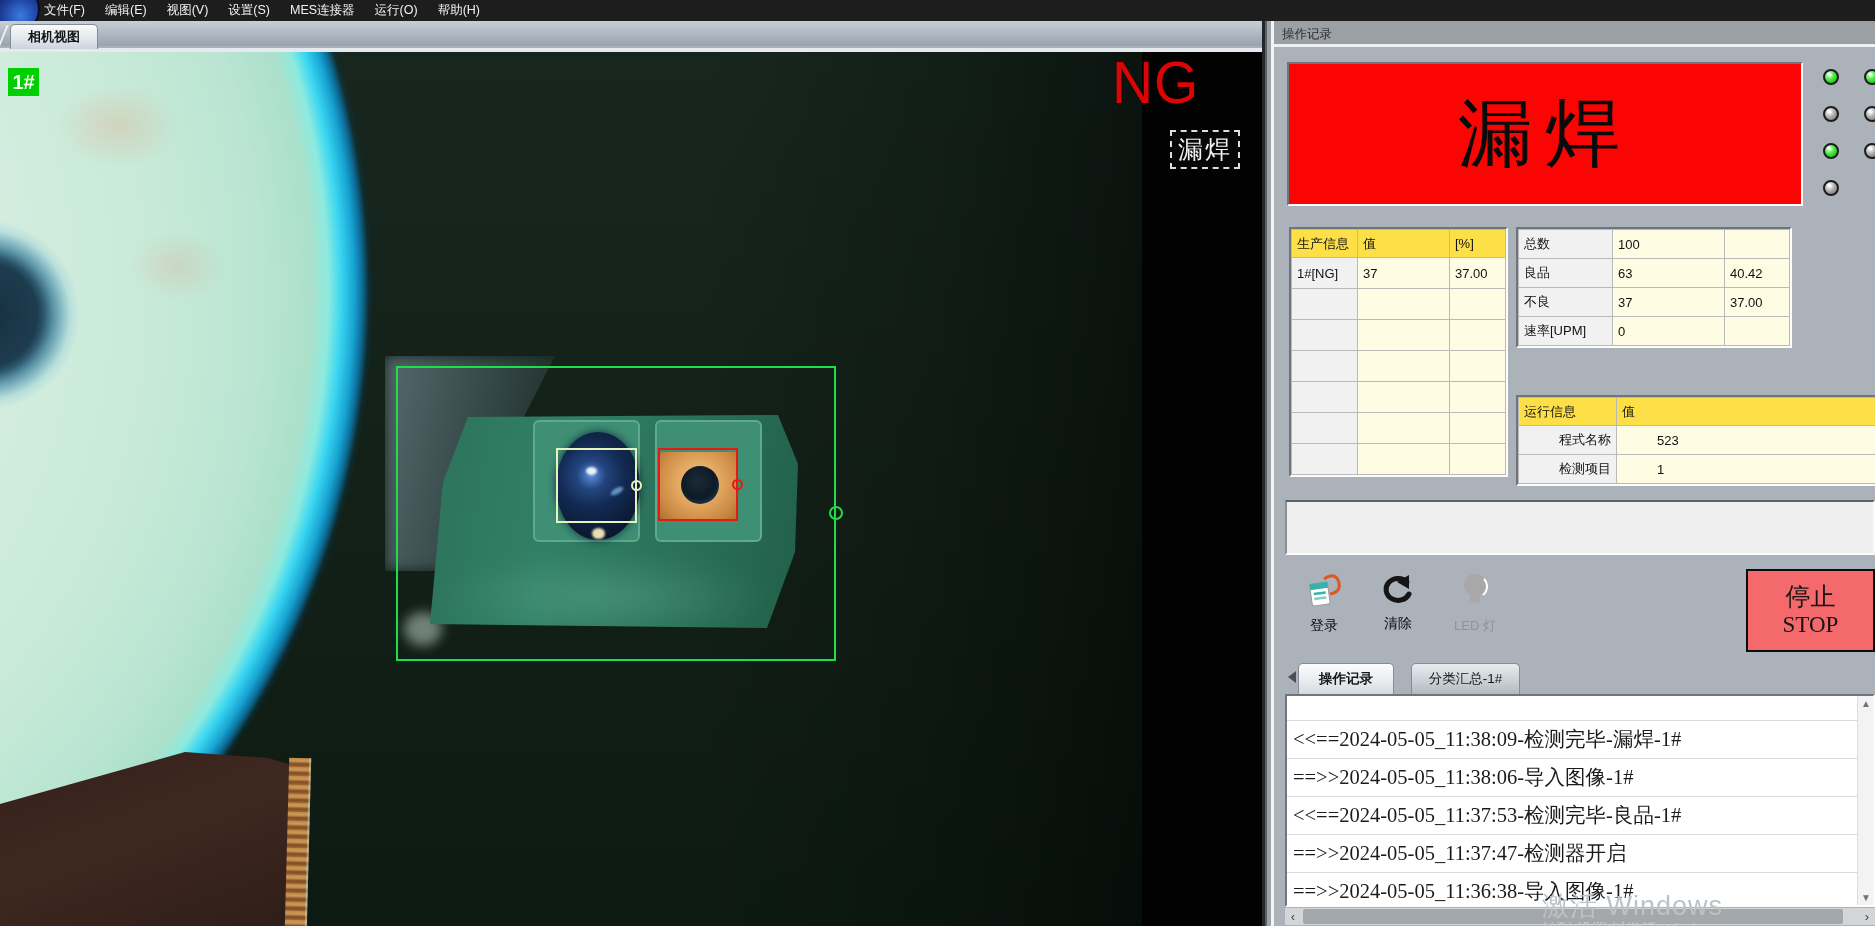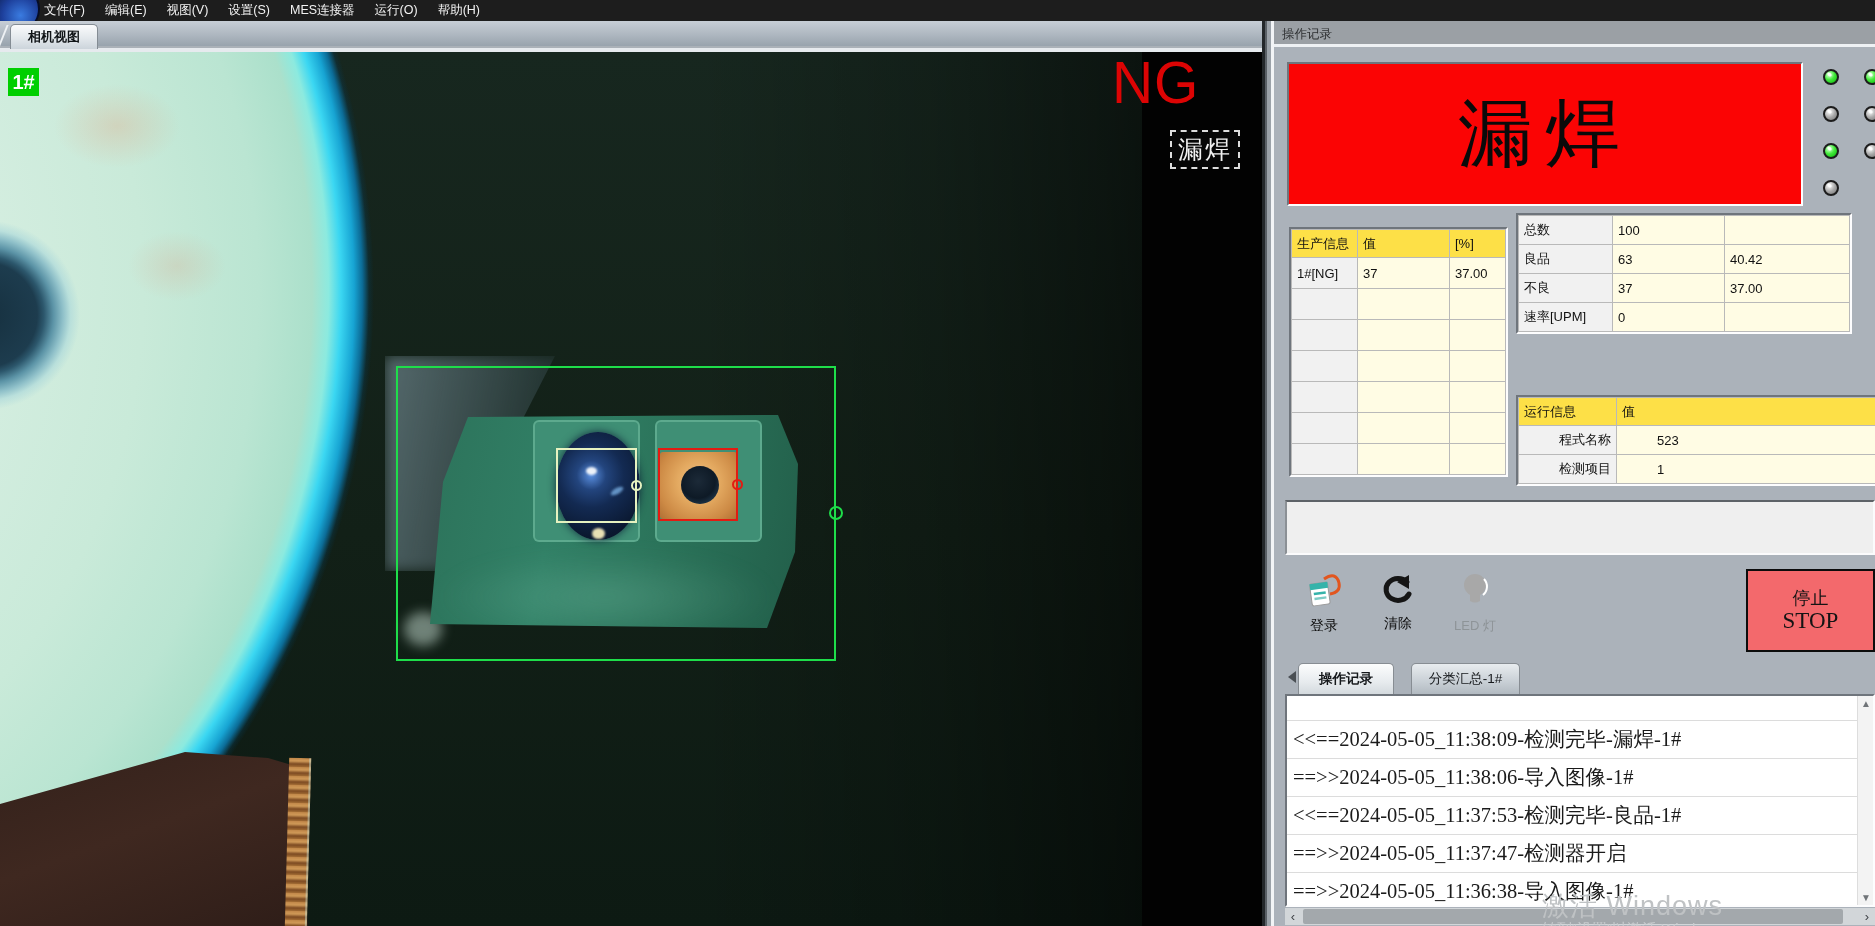--- a/index.html
+++ b/index.html
@@ -117,37 +117,37 @@
   
   .sunken{position:absolute;box-sizing:border-box;border:2px solid;border-color:#6f757c #fdfdfe #fdfdfe #6f757c;
        background:#fffce4;}
   .sunken table{border-collapse:collapse;table-layout:fixed;width:100%;}
   .sunken th,.sunken td{border:1px solid #b9b9b9;font-size:13px;font-weight:normal;text-align:left;
        padding:0 2px 0 5px;color:#111;overflow:hidden;white-space:nowrap;box-sizing:border-box;}
   .sunken th{background:#fde047;height:28px;}
   .sunken td{background:#fffce4;height:31px;}
   .sunken td:first-child{background:#f1f1f1;}
   .t-prod{left:15px;top:206px;width:219px;}
-  .t-stats{left:242px;top:192px;width:336px;} .t-stats td{height:29px;}
+  .t-stats{left:242px;top:206px;width:276px;} .t-stats td{height:29px;}
   .t-run{left:242px;top:374px;width:427px;} .t-run td{height:29px;padding-left:40px;}
 
   .textbox{position:absolute;left:11px;top:479px;width:590px;height:55px;background:#efefef;box-sizing:border-box;
        border:2px solid;border-color:#5d6267 #fbfbfc #fbfbfc #8b9095;}
 
   
   .tool-btn{position:absolute;display:flex;flex-direction:column;align-items:center;cursor:pointer;}
   .tool-btn .lbl{margin-top:6px;font-size:14px;color:#0a0a0a;white-space:nowrap;}
   .tool-btn.disabled .lbl{color:#8e9498;font-size:13px;}
   .btn-login{left:18px;top:550px;width:64px;}
   .btn-clear{left:92px;top:552px;width:64px;}
   .btn-led{left:168px;top:550px;width:66px;}
   .stop-btn{position:absolute;left:472px;top:548px;width:129px;height:83px;background:#f3696c;
        border:2px solid #0c0c0c;box-sizing:border-box;display:flex;flex-direction:column;
        align-items:center;justify-content:center;color:#141414;cursor:pointer;}
-  .stop-btn .l1{font-size:18px;line-height:1.15;} .stop-btn .l2{font-size:23px;line-height:1.1;}
+  .stop-btn .l1{font-size:25px;line-height:1.15;} .stop-btn .l2{font-size:23px;line-height:1.1;}
 
   
   .log-scroll-arrow{position:absolute;left:8px;top:650px;width:0;height:0;cursor:pointer;
        border:6px solid transparent;border-right:8px solid #4a4f54;}
   .log-tab{position:absolute;top:642px;height:31px;box-sizing:border-box;border:1px solid #878d93;border-bottom:none;
        border-radius:5px 5px 0 0;text-align:center;font-size:13.5px;line-height:30px;color:#15181b;cursor:pointer;}
   .log-tab.active{left:24px;width:96px;background:linear-gradient(180deg,#fcfdfd 0%,#e7ebee 60%,#d4dade 100%);
        font-weight:bold;z-index:2;}
   .log-tab.inactive{left:137px;width:109px;background:linear-gradient(180deg,#e8ecef 0%,#c8cfd5 60%,#b2bac1 100%);}
 

